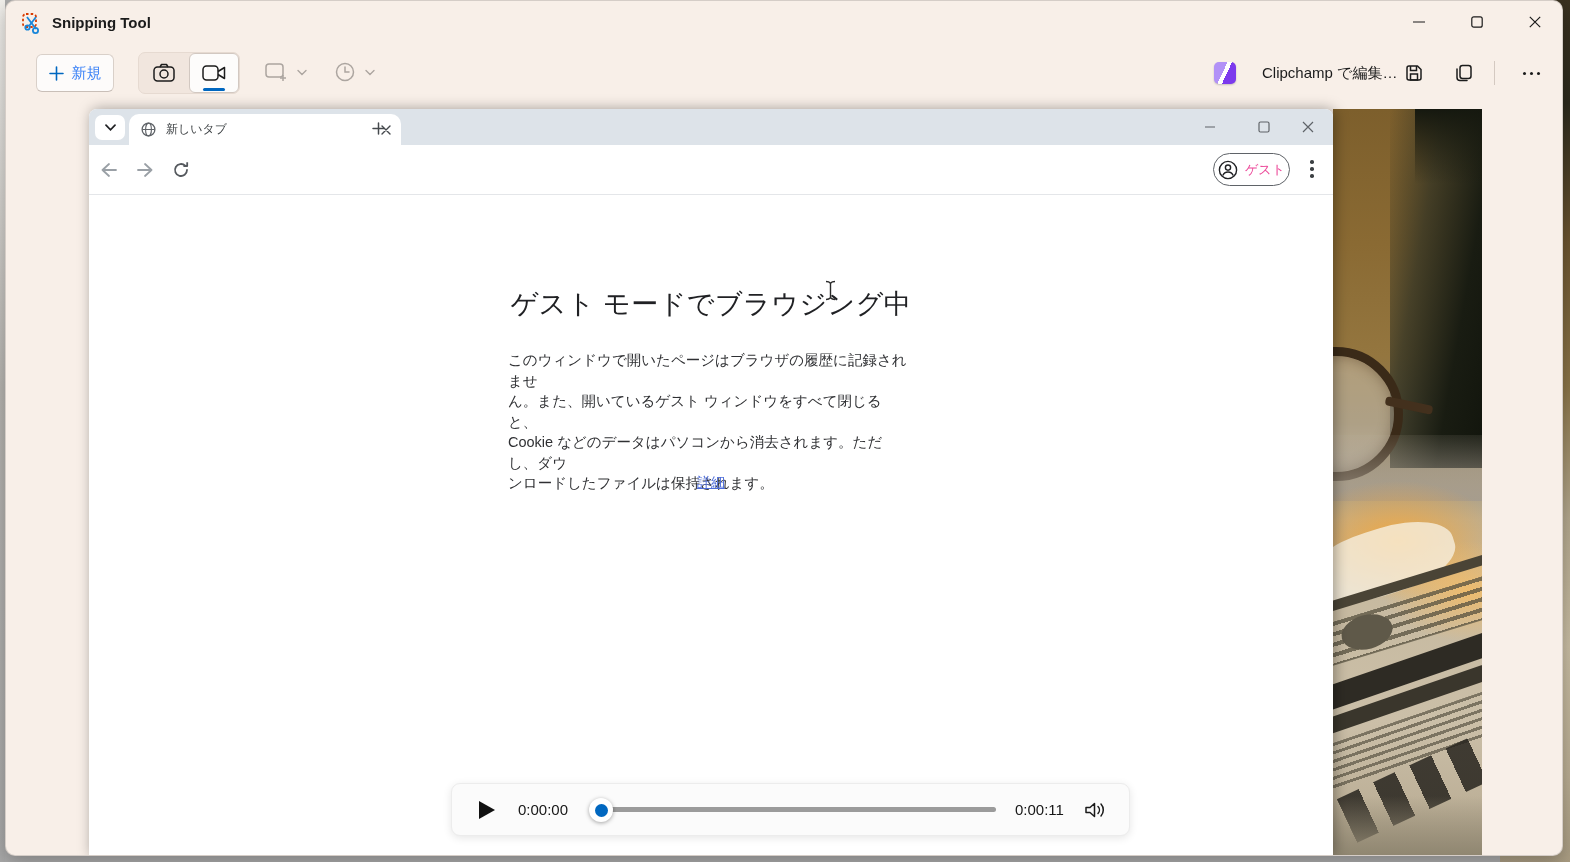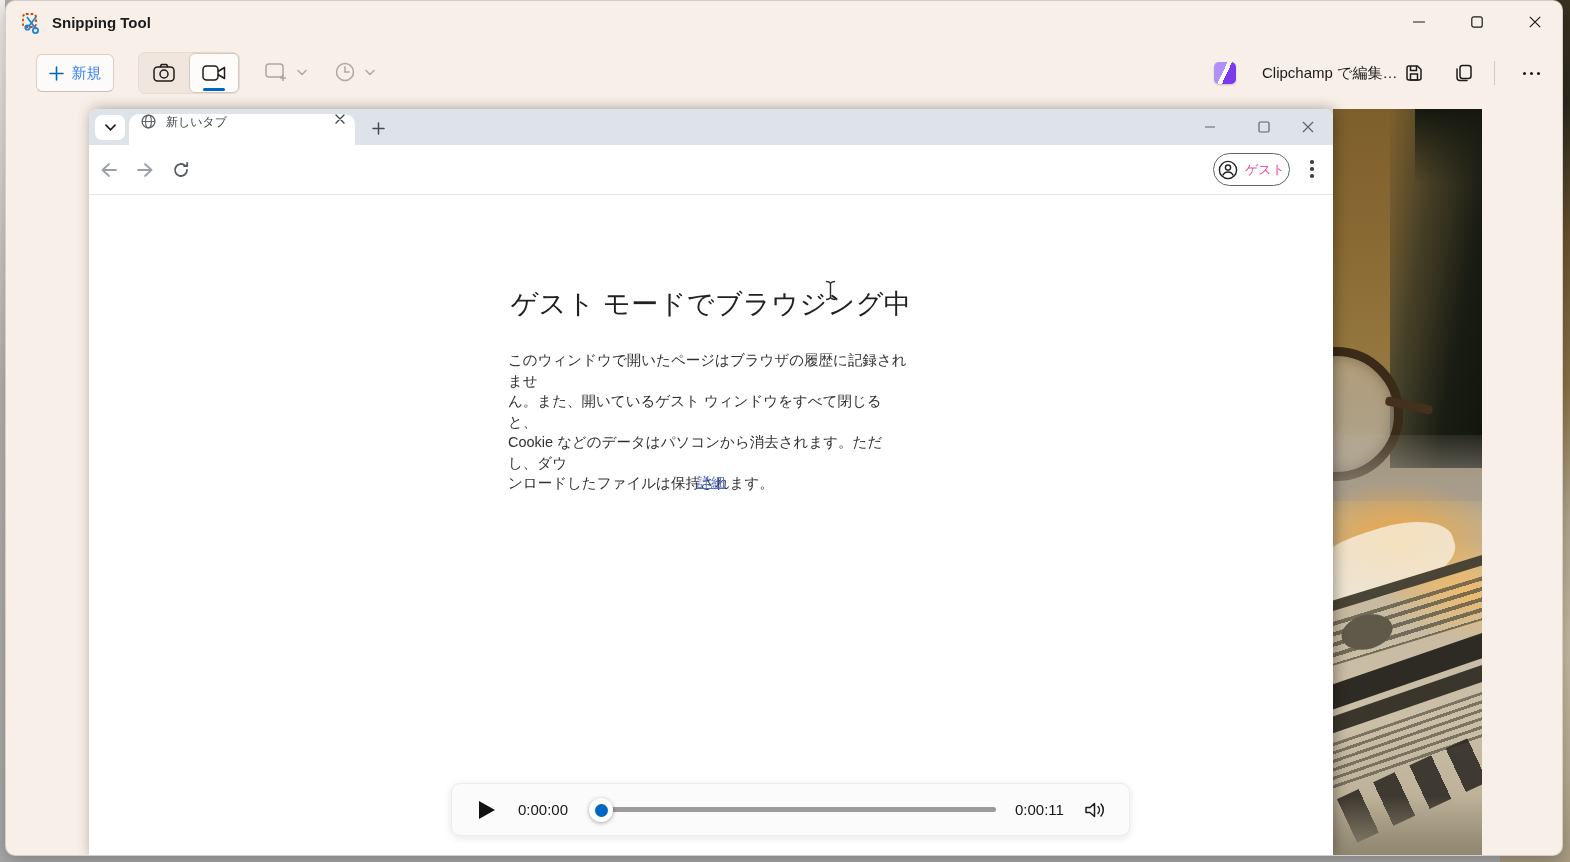--- a/index.html
+++ b/index.html
@@ -81,22 +81,22 @@
     background:repeating-linear-gradient(90deg,#27241e 0 24px,rgba(0,0,0,0) 24px 40px); }
   #wp-bottom { left:0; bottom:0; width:100%; height:60px;
     background:linear-gradient(180deg,rgba(143,134,113,0),#8f8671); }
 
   
   #chrome-window { left:0; top:0; width:1244px; height:747px; background:#fff;
     border-radius:8px 8px 0 0; overflow:hidden; box-shadow:2px 0 14px rgba(0,0,0,.35); }
   #tab-strip { left:0; top:0; width:100%; height:36px; background:#dde3e9; }
   #tab-search-btn { left:6px; top:6px; width:30px; height:25px; background:#fff; border-radius:7px;
     display:flex; align-items:center; justify-content:center; }
-  #active-tab { left:40px; top:5px; width:226px; height:31px; background:#fff; border-radius:10px 10px 0 0;
-    display:flex; padding:0 10px 0 12px; }
+  #active-tab { left:40px; top:5px; width:272px; height:31px; background:#fff; border-radius:10px 10px 0 0;
+    display:flex; align-items:center; padding:0 10px 0 12px; }
   #tab-title { font-size:12px; color:#3c4043; margin-left:10px; flex:1;
     white-space:nowrap; overflow:hidden; }
   #new-tab-btn { left:276px; top:9px; width:26px; height:20px; display:flex; align-items:center; justify-content:center; }
   .cw-btn { top:9px; width:18px; height:18px; display:flex; align-items:center; justify-content:center; }
   #cw-min { left:1112px; } #cw-max { left:1166px; } #cw-close { left:1210px; }
 
   #nav-bar { left:0; top:36px; width:100%; height:50px; background:#fff; border-bottom:1px solid #e4e6e9; }
   .nav-icon { top:15px; width:20px; height:20px; display:flex; align-items:center; justify-content:center; }
   #back-btn { left:10px; } #forward-btn { left:46px; } #reload-btn { left:82px; }
   #address-bar { left:117px; top:8px; width:995px; height:33px; background:#e8edf3; border-radius:17px;

